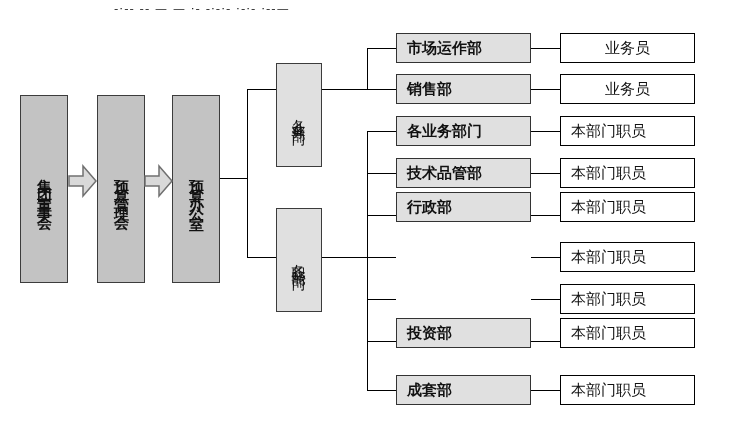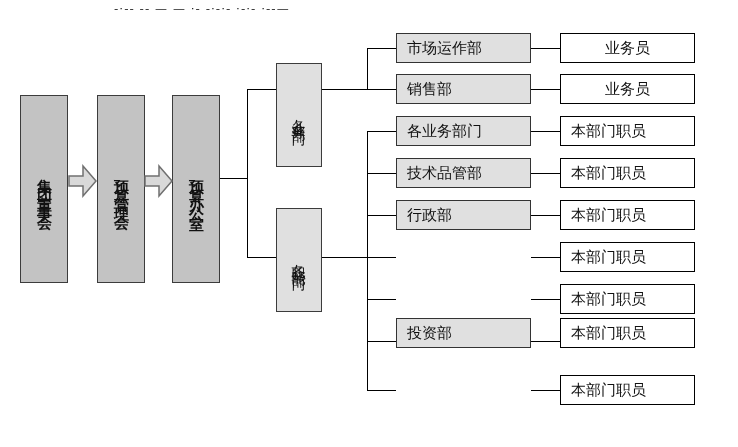--- a/index.html
+++ b/index.html
@@ -36,29 +36,29 @@
   }
   .group-box .vtext{
     writing-mode:vertical-lr;text-orientation:upright;
     font-size:14px;letter-spacing:3px;color:#111;
   }
   .grp1{top:63px}.grp2{top:208px}
   
   .dept-box{
     position:absolute;left:396px;width:135px;height:30px;
     background:#e0e0e0;border:1px solid #333;box-sizing:border-box;
-    display:flex;align-items:center;padding-left:10px;font-size:15px;color:#111;
+    display:flex;align-items:center;padding-left:10px;font-size:15px;color:#111;font-weight:bold;
   }
   .staff-box{
     position:absolute;left:560px;width:135px;height:30px;
     background:#ffffff;border:1px solid #000;box-sizing:border-box;
     display:flex;align-items:center;padding-left:10px;font-size:15px;color:#111;
   }
   .staff-box.center{justify-content:center;padding-left:0;}
-  .r0{top:33px}.r1{top:74px}.r2{top:116px}.r3{top:158px}.r4{top:200px}
+  .r0{top:33px}.r1{top:74px}.r2{top:116px}.r3{top:158px}.r4{top:192px}
   .r5{top:242px}.r6{top:284px}.r7{top:318px}.r8{top:375px}
   
   .hline,.vline{position:absolute;background:#000;}
   .hline{height:1px;}
   .vline{width:1px;}
 </style>
 </head>
 <body>
 
 <div class="canvas">
@@ -162,17 +162,20 @@
       <span>本部门职员</span>
     </div>
 
   <div class="dept-box r7">
       <span>投资部</span>
     </div>
   <div class="staff-box r7">
       <span>本部门职员</span>
     </div>
 
+  <div class="dept-box r8">
+      <span>成套部</span>
+    </div>
   <div class="staff-box r8">
       <span>本部门职员</span>
     </div>
 
 </div>
 
 </body></html>

